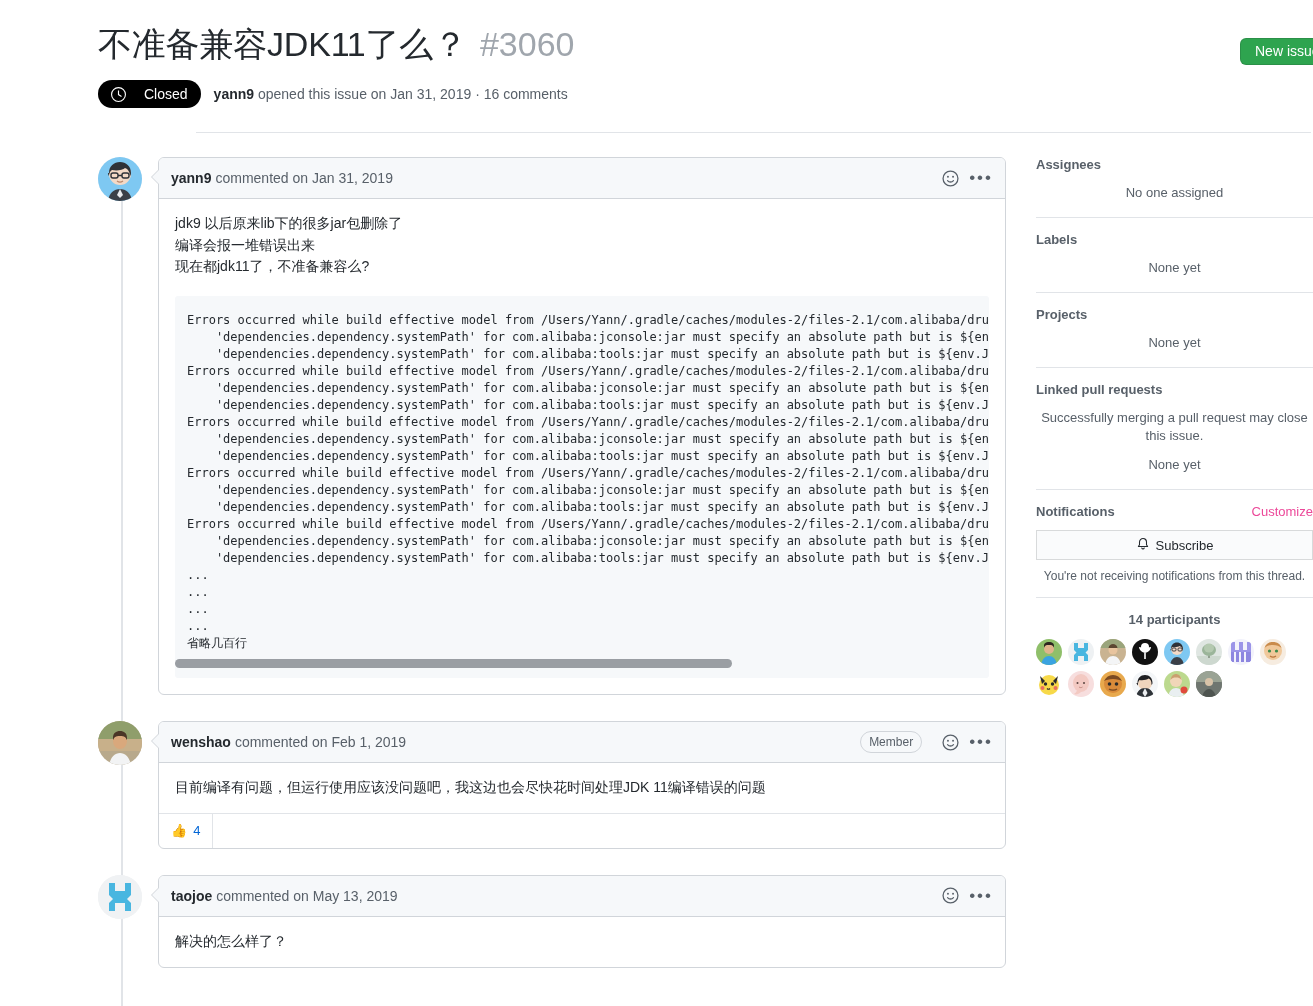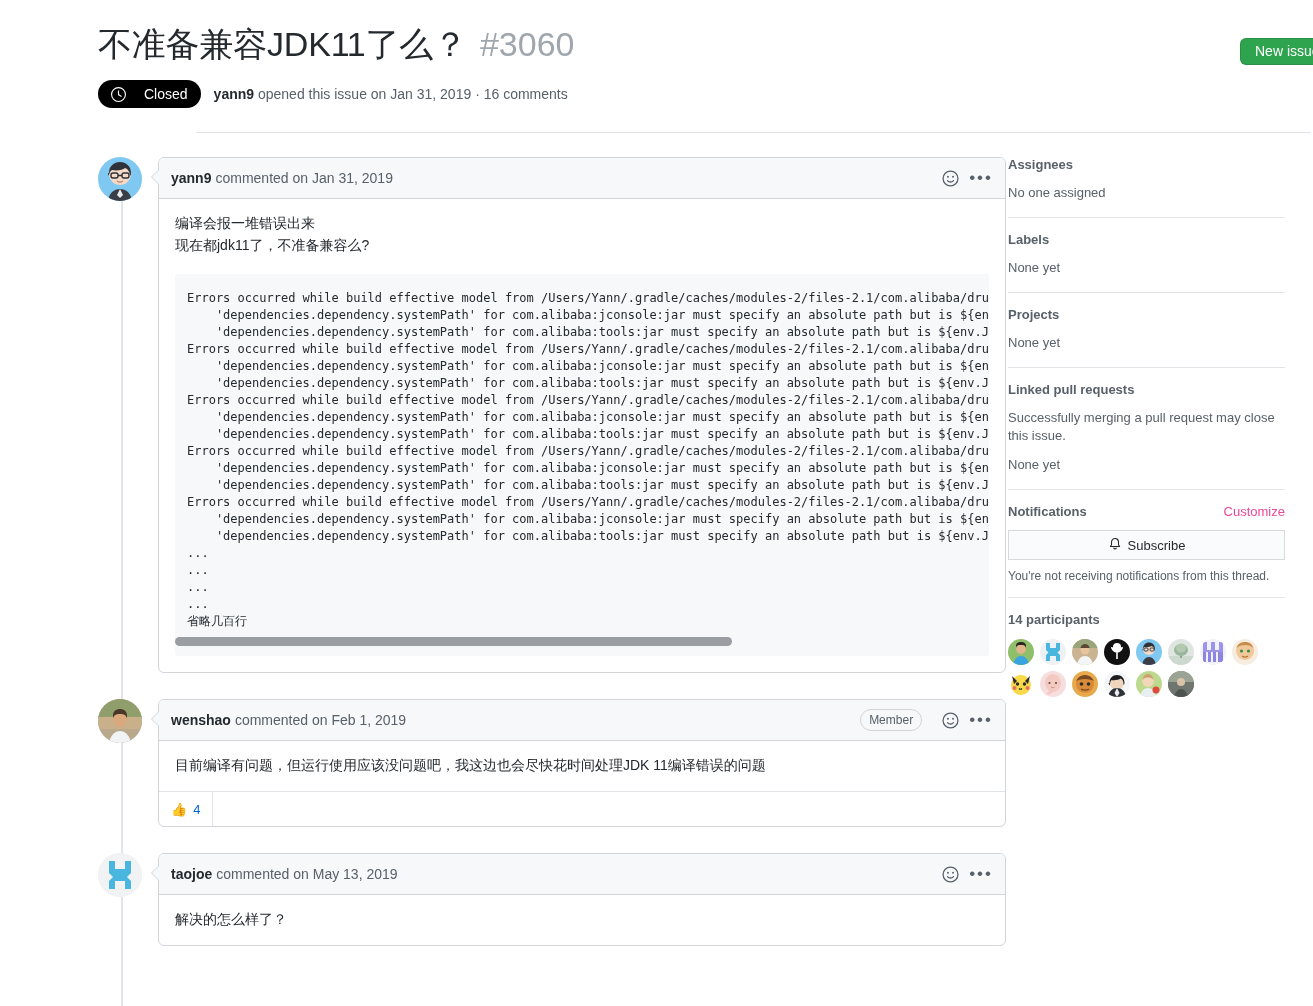--- a/index.html
+++ b/index.html
@@ -131,22 +131,22 @@
   }
   .reaction-btn {
     display: flex; align-items: center; gap: 6px;
     padding: 0 12px; font-size: 13px;
     border-right: 1px solid #e1e4e8;
   }
   .reaction-count { color: #0366d6; font-weight: 500; }
 
   
   .sidebar {
-    position: absolute; left: 1008px; top: 0;
-    width: 277px; font-size: 13px;
+    position: absolute; left: 1036px; top: 0;
+    width: 277px; font-size: 13px; text-align: center;
   }
   .side-section { padding: 14px 0 14px 0; border-bottom: 1px solid #e1e4e8; }
   .side-section:first-child { padding-top: 0; }
   .side-head {
     display: flex; align-items: baseline; justify-content: space-between;
     font-size: 13px; font-weight: 600; color: #586069;
   }
   .side-head .link { font-weight: 400; color: #ec4899; white-space: nowrap; }
   .side-text { margin-top: 12px; font-size: 13px; color: #586069; line-height: 1.45; }
   .side-text.sub { margin-top: 10px; }
@@ -228,20 +228,21 @@
               <svg width="17" height="17" viewBox="0 0 16 16" fill="none" stroke="#586069" stroke-width="1.2">
                 <circle cx="8" cy="8" r="7"></circle>
                 <circle cx="5.6" cy="6.4" r="0.9" fill="#586069" stroke="none"></circle>
                 <circle cx="10.4" cy="6.4" r="0.9" fill="#586069" stroke="none"></circle>
                 <path d="M5.2 10c.8.9 1.8 1.3 2.8 1.3s2-.4 2.8-1.3" stroke-linecap="round"></path>
               </svg>
             </span>
             <span class="head-icon kebab">•••</span>
           </div>
           <div class="comment-body">
+            <div class="line">jdk9 以后原来lib下的很多jar包删除了</div>
             <div class="line">编译会报一堆错误出来</div>
             <div class="line">现在都jdk11了，不准备兼容么?</div>
 
             <div class="codeblock">
               <pre>Errors occurred while build effective model from /Users/Yann/.gradle/caches/modules-2/files-2.1/com.alibaba/druid/1.1.9/e6a
     'dependencies.dependency.systemPath' for com.alibaba:jconsole:jar must specify an absolute path but is ${env.JAVA_HOME}
     'dependencies.dependency.systemPath' for com.alibaba:tools:jar must specify an absolute path but is ${env.JAVA_HOME}/li
 Errors occurred while build effective model from /Users/Yann/.gradle/caches/modules-2/files-2.1/com.alibaba/druid/1.1.9/e6a
     'dependencies.dependency.systemPath' for com.alibaba:jconsole:jar must specify an absolute path but is ${env.JAVA_HOME}
     'dependencies.dependency.systemPath' for com.alibaba:tools:jar must specify an absolute path but is ${env.JAVA_HOME}/li

